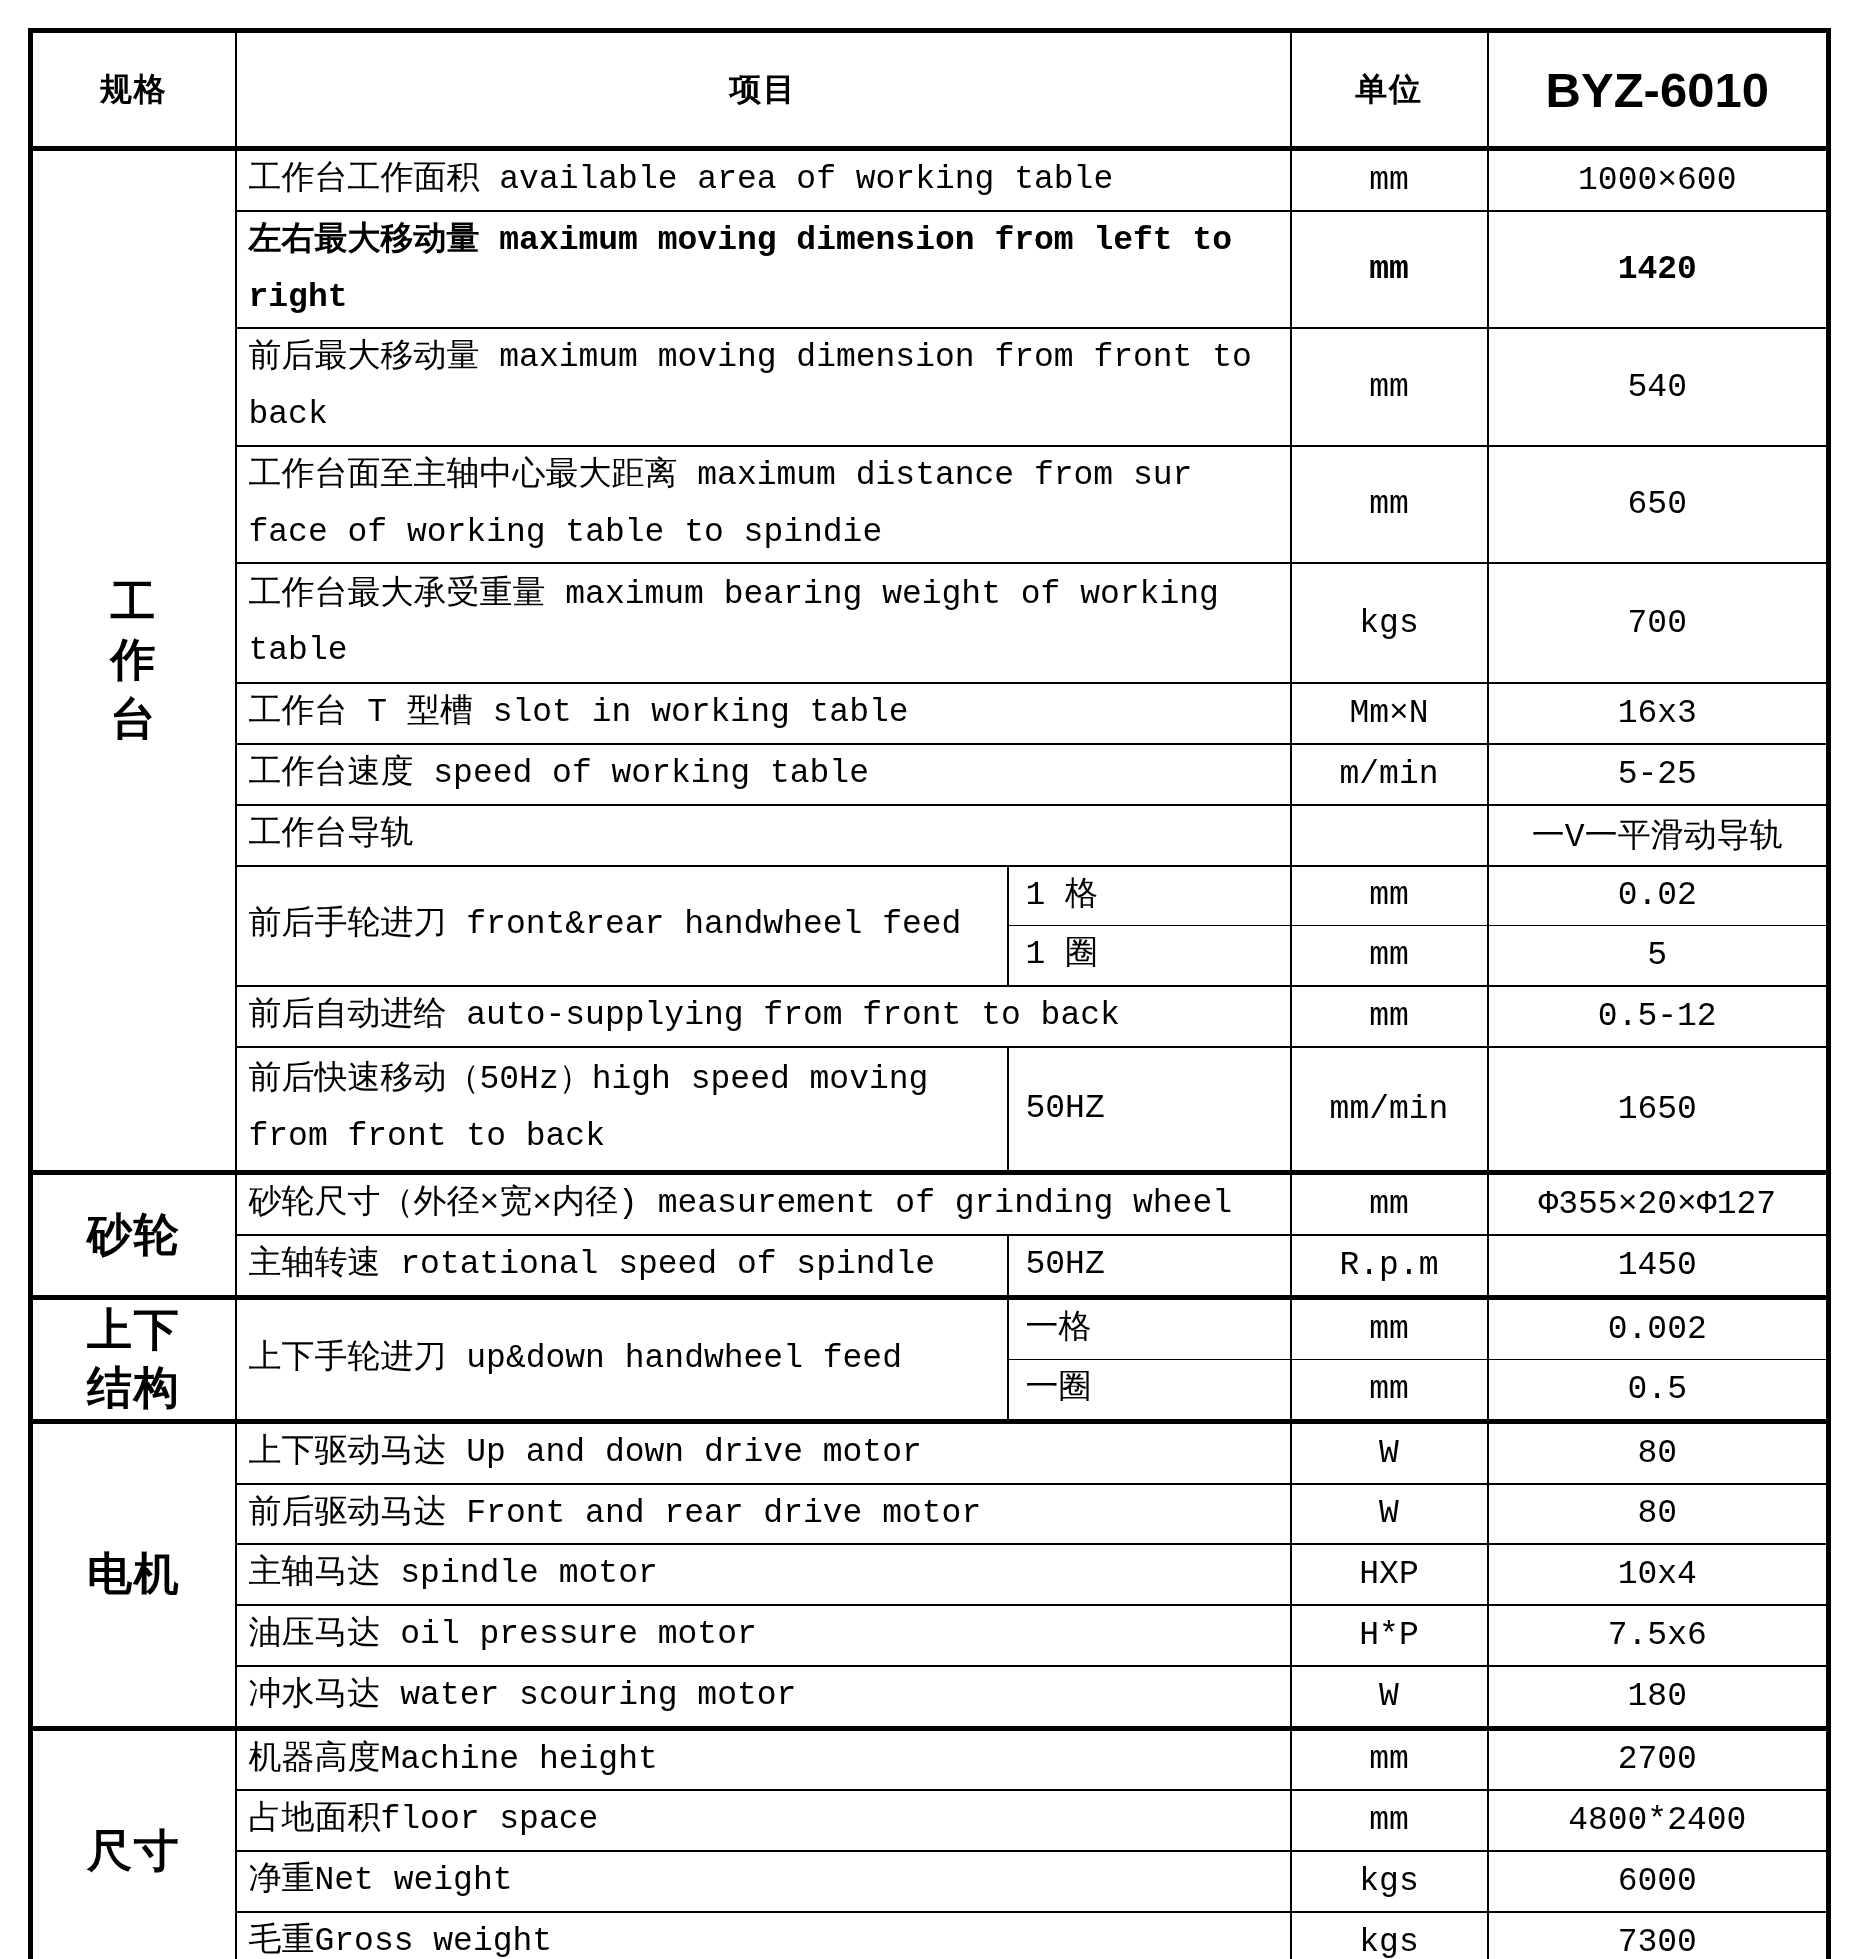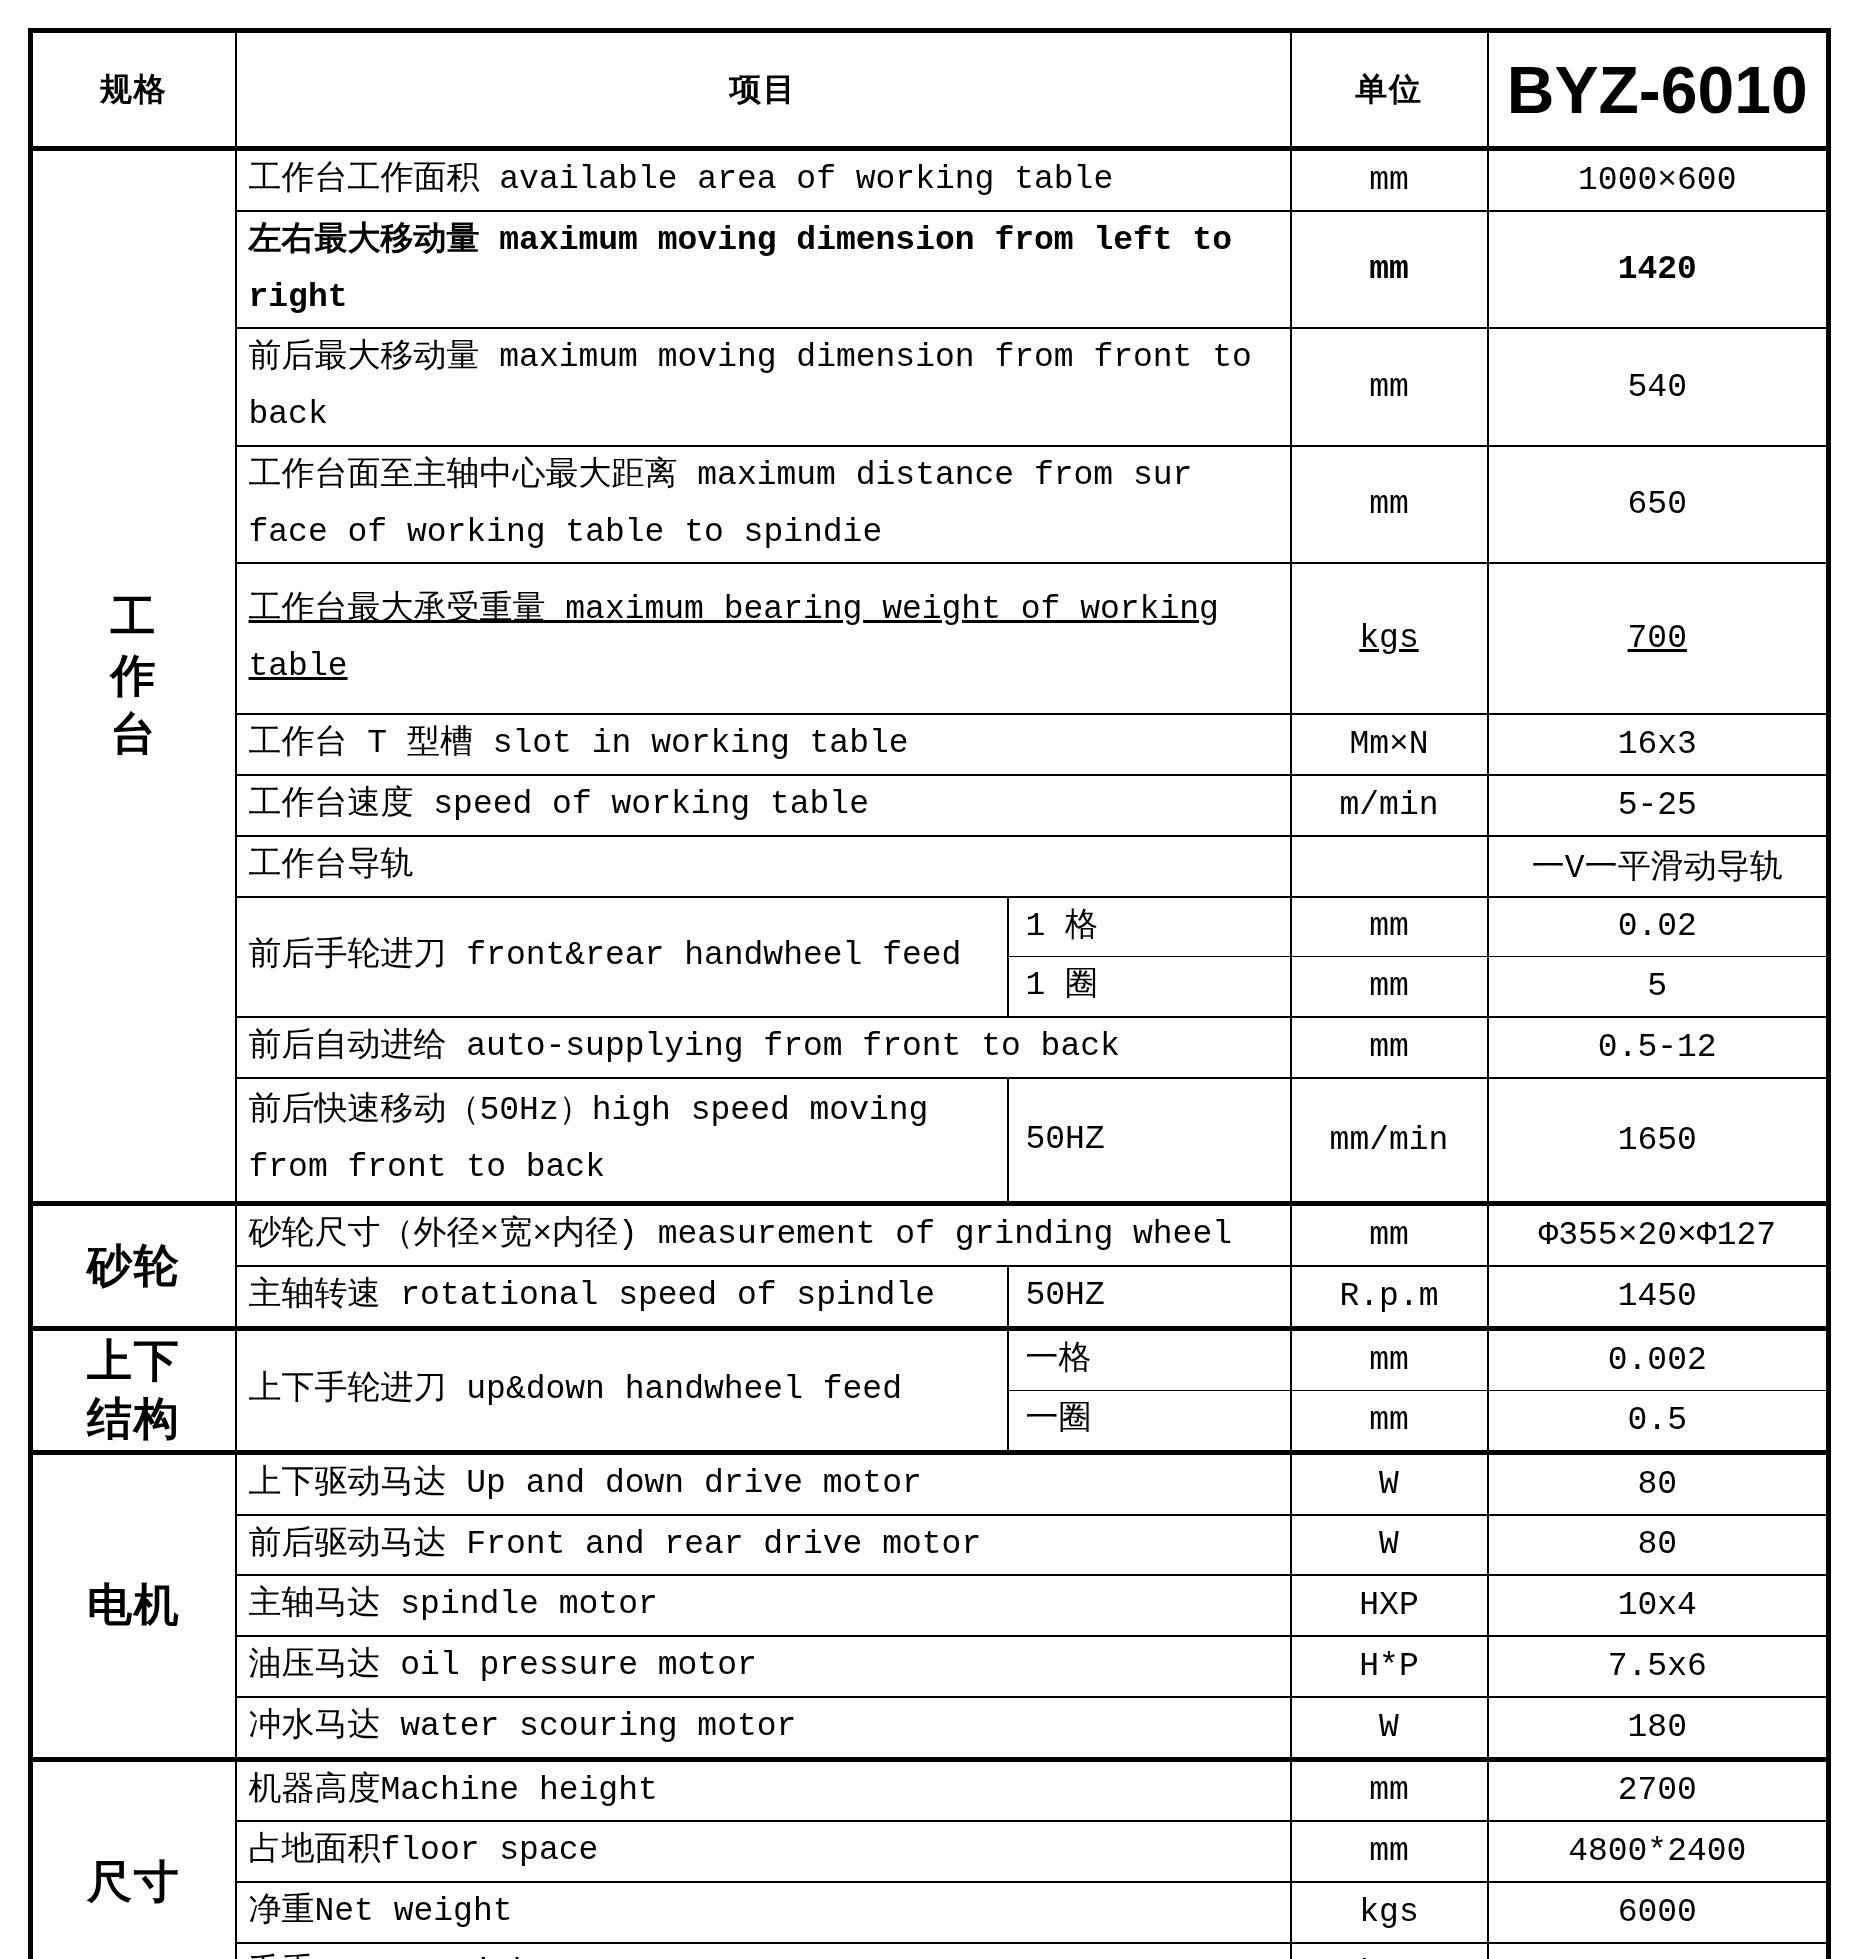--- a/index.html
+++ b/index.html
@@ -37,21 +37,21 @@
   thead th {
     border-bottom: 5.1px solid #000000;
     font-family: "Liberation Sans", "DejaVu Sans", sans-serif;
     font-weight: bold;
     font-size: 32px;
     text-align: center;
     height: 111px;
     letter-spacing: 1.7px;
   }
   thead th.model {
-    font-size: 66px;
+    font-size: 49px;
     letter-spacing: 0;
   }
   tr.gtop td { border-top: 5.1px solid #000000; }
   tr.presub td { border-bottom-width: 1.7px; }
   tr.subrow td { border-top-width: 1.7px; }
 
   td.glabel {
     font-family: "Liberation Sans", "DejaVu Sans", sans-serif;
     font-weight: bold;
     font-size: 45px;
@@ -78,21 +78,21 @@
     white-space: nowrap;
     margin-left: 40px;
   }
   
   tr.h66  { height: 57px; }
   tr.h67  { height: 57px; }
   tr.h68  { height: 58px; }
   tr.h70  { height: 60px; }
   tr.h128 { height: 110px; font-weight: bold; }
   tr.h135 { height: 116px; }
-  tr.h140 { height: 151px; text-decoration: underline; }
+  tr.h140 { height: 120px; }
   tr.h147 { height: 126px; }
 </style>
 </head>
 <body>
 
 <div class="page">
   <table class="spec">
     <colgroup>
       <col class="c-group">
         <col class="c-item">

